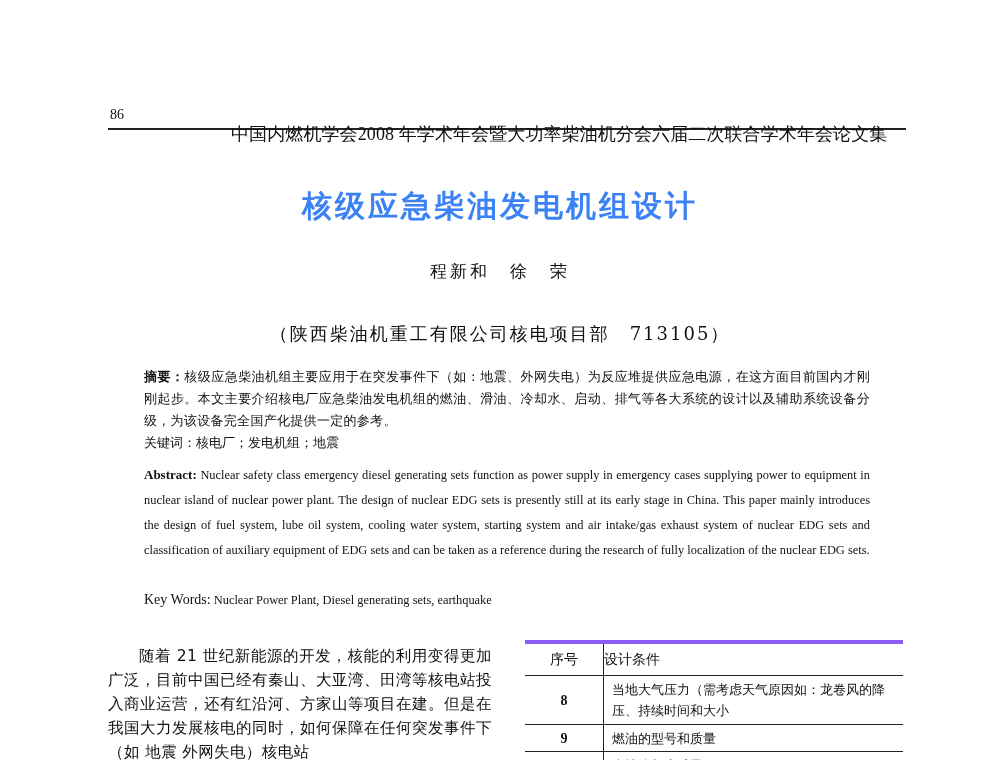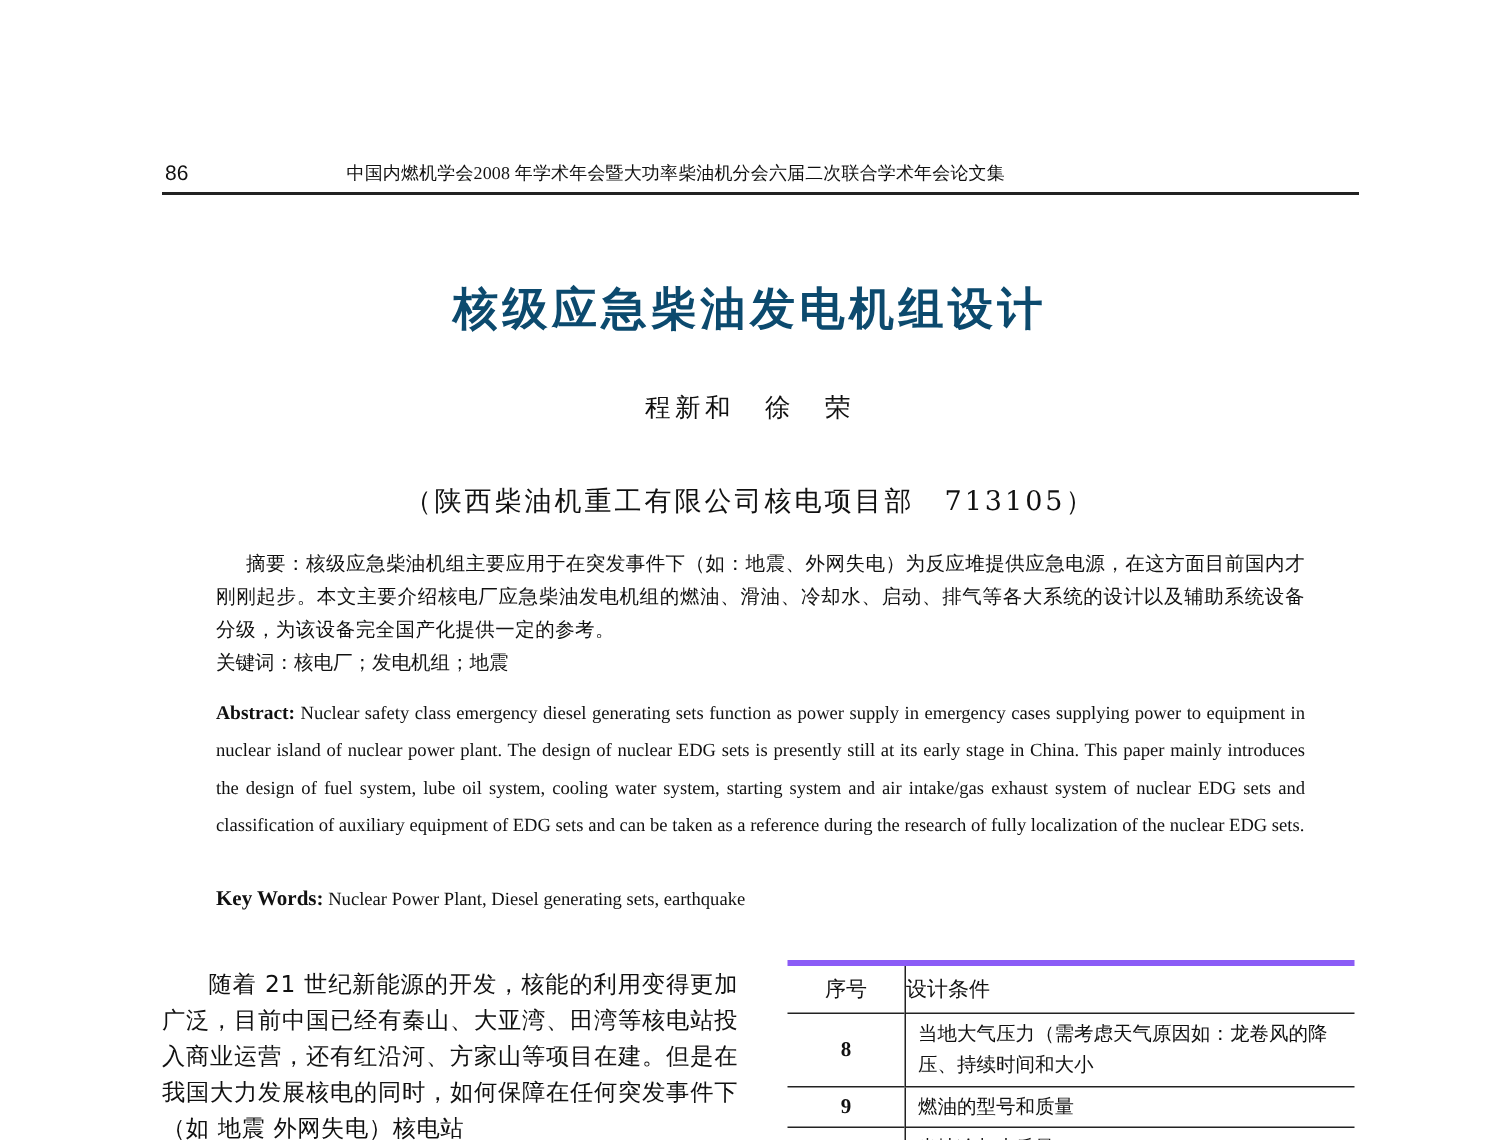--- a/index.html
+++ b/index.html
@@ -26,42 +26,42 @@
       left: 108px;
       top: 106px;
       width: 798px;
       height: 22px;
       border-bottom: 2px solid #222;
     }
     .run-header .page-num {
       position: absolute;
       left: 2px;
       top: 1px;
-      font-family: Liberation Sans, sans-serif;
+      font-family: Liberation Serif, serif;
       font-size: 14px;
     }
     .run-header .journal {
       position: absolute;
       left: 123px;
-      top: 1px;
-      font-family: "Liberation Serif", serif;
-      font-size: 12px;
+      top: 16px;
+      font-family: "Liberation Serif", serif;
+      font-size: 18px;
       letter-spacing: 0.1px;
     }
     .title {
       position: absolute;
       left: 0;
       width: 1000px;
       top: 186px;
       text-align: center;
       font-family: Liberation Mono, monospace;
       font-size: 30px;
       letter-spacing: 3px;
       font-weight: bold;
-      color: #0c4a6e;
+      color: #3b82f6;
     }
     .authors {
       position: absolute;
       left: 0;
       width: 1000px;
       top: 260px;
       text-align: center;
       font-family: "DejaVu Serif", serif;
       font-size: 17px;
       letter-spacing: 3px;
@@ -81,21 +81,21 @@
       position: absolute;
       left: 144px;
       top: 366px;
       width: 726px;
       font-family: "DejaVu Sans", sans-serif;
       font-size: 13px;
       line-height: 22px;
       text-align: justify;
       letter-spacing: 0.3px;
     }
-    .cn-abstract .lbl { font-weight: normal; margin-left: 20px; }
+    .cn-abstract .lbl { font-weight: bold; }
     .cn-keywords {
       position: absolute;
       left: 144px;
       top: 432px;
       width: 726px;
       font-family: "DejaVu Sans", sans-serif;
       font-size: 13px;
       line-height: 22px;
     }
     .cn-keywords .lbl { font-weight: normal; }
@@ -112,21 +112,21 @@
     .en-abstract .lbl { font-weight: bold; font-size: 13px; margin-top: 20px; }
     .en-keywords {
       position: absolute;
       left: 144px;
       top: 587px;
       width: 726px;
       font-family: "Liberation Serif", serif;
       font-size: 12.4px;
       line-height: 25px;
     }
-    .en-keywords .lbl { font-weight: bold; font-size: 14px; }
+    .en-keywords .lbl { font-weight: normal; font-size: 14px; }
     .body-col {
       position: absolute;
       left: 108px;
       top: 644px;
       width: 384px;
       font-family: "DejaVu Sans", sans-serif;
       font-size: 15.5px;
       line-height: 24px;
       text-align: justify;
       text-indent: 31px;

